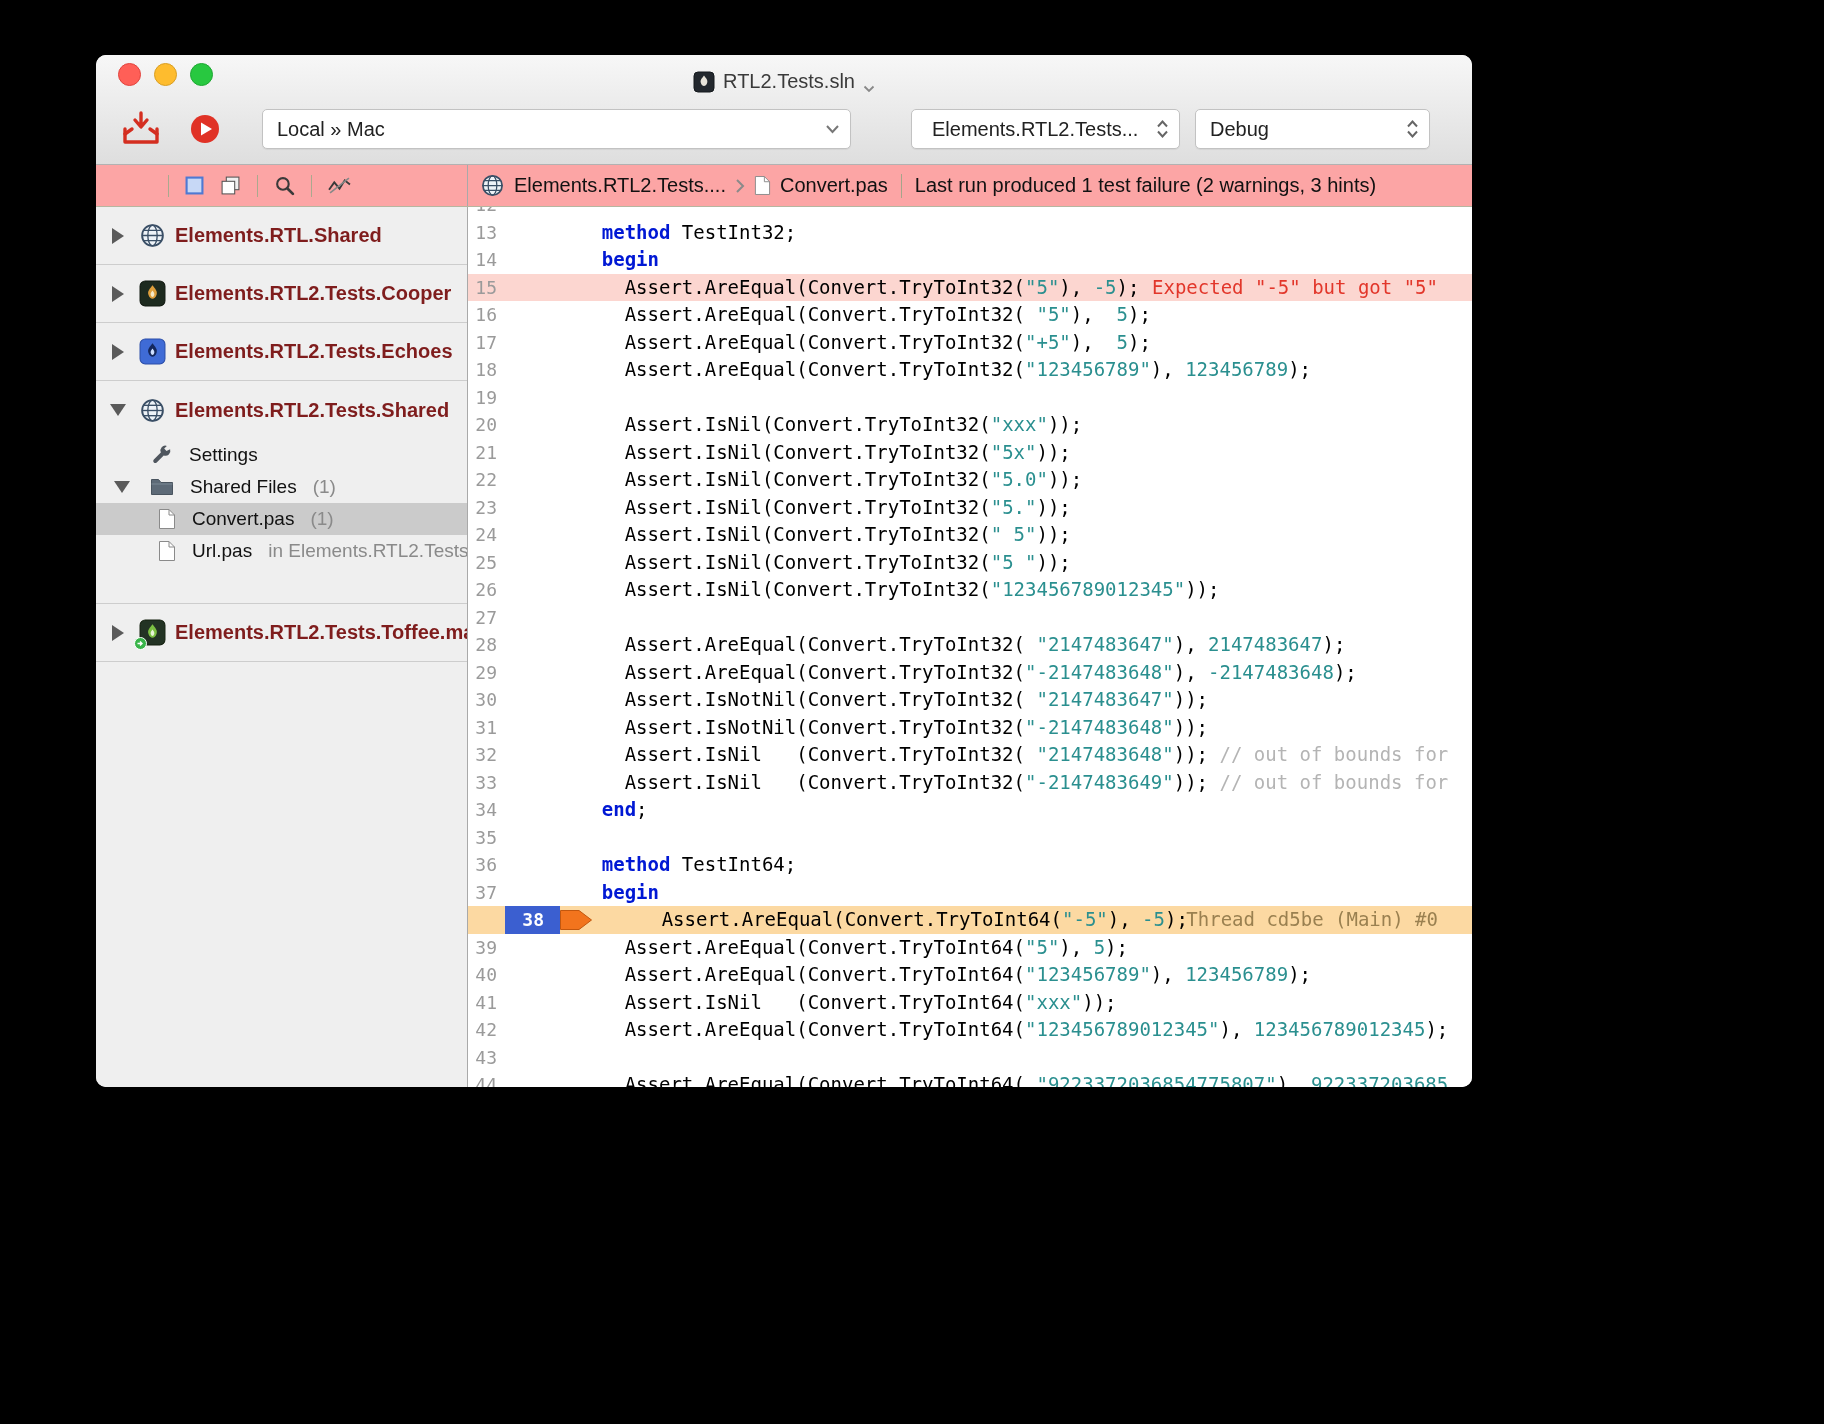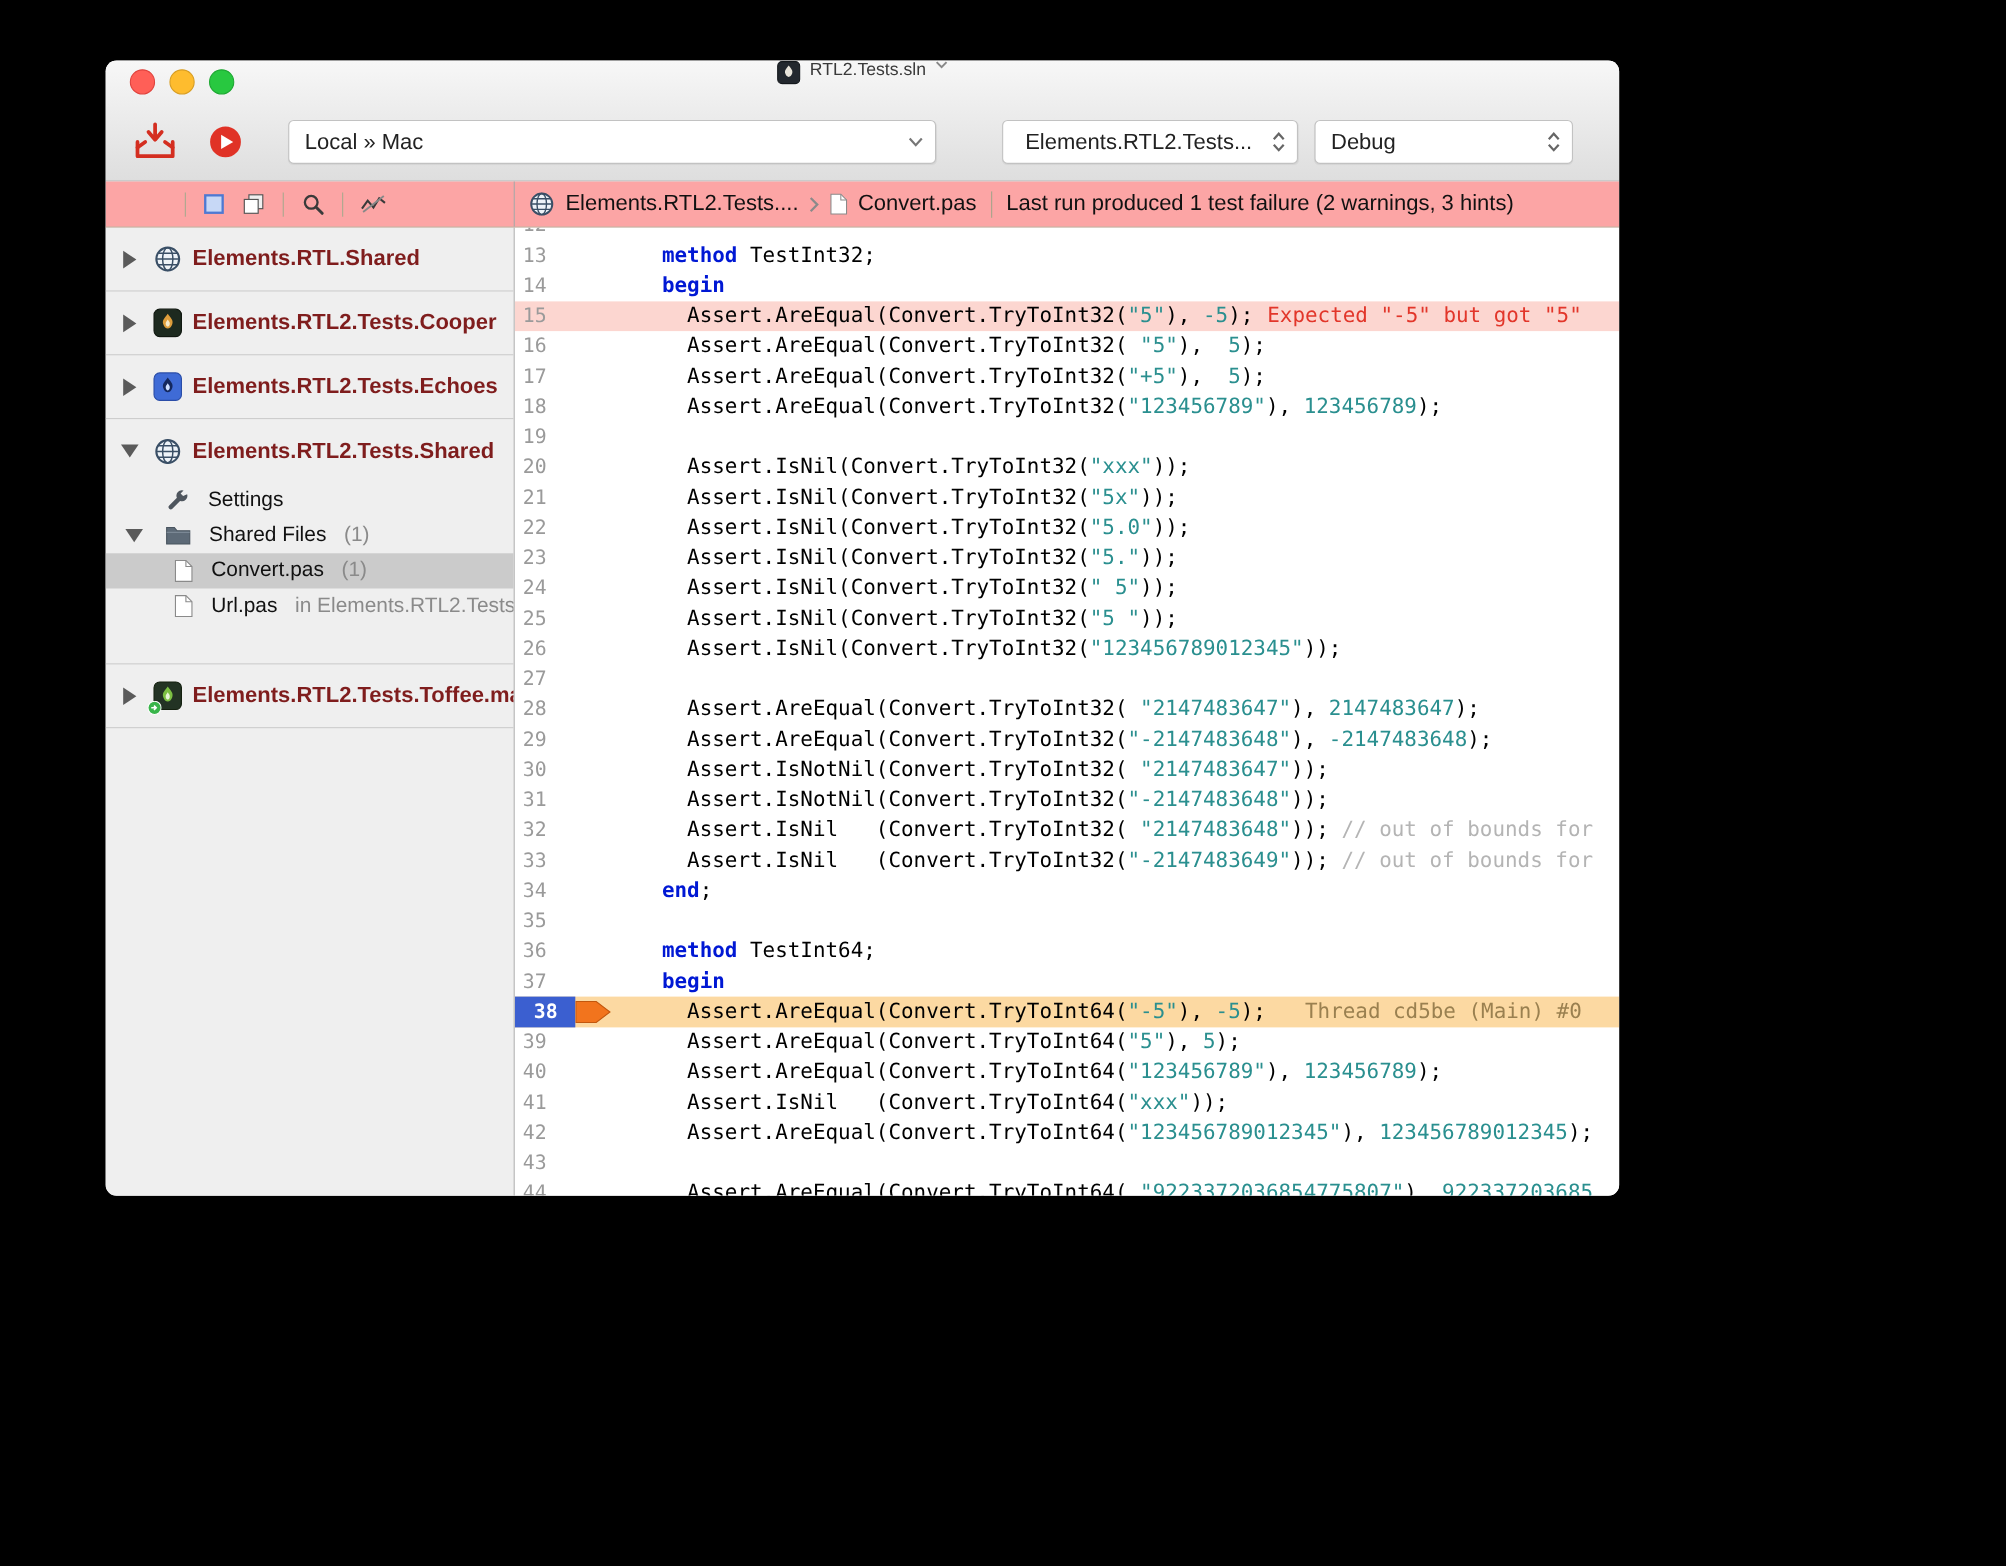--- a/index.html
+++ b/index.html
@@ -10,22 +10,22 @@
 
   
   .chrome { position:absolute; top:0; left:0; right:0; height:110px;
             background:linear-gradient(#f7f7f7,#dedede); border-bottom:1px solid #b2b2b2; }
   .titlebar { position:relative; height:38px; }
   .traffic { position:absolute; left:22px; top:8px; display:flex; gap:13px; }
   .tl { width:23px; height:23px; border-radius:50%; display:inline-block; }
   .tl-close { background:#ff5f57; border:1px solid #e0443e; }
   .tl-min   { background:#febc2e; border:1px solid #d89e24; }
   .tl-zoom  { background:#28c840; border:1px solid #1ea832; }
-  .title-center { position:absolute; inset:0; display:flex; align-items:flex-start; justify-content:center;
-                  gap:8px; color:#3a3a3a; font-size:16px; }
+  .title-center { position:absolute; inset:0; display:flex; align-items:flex-end; justify-content:center;
+                  gap:8px; color:#3a3a3a; font-size:20px; }
   .toolbar { position:absolute; top:38px; left:0; right:0; height:72px; }
   .tb-btn { position:absolute; top:50%; transform:translateY(-50%); display:flex; cursor:default; }
   .dropdown { position:absolute; top:50%; transform:translateY(-50%); height:40px; background:#fff;
               border:1px solid #c2c2c2; border-radius:5px; display:flex; align-items:center;
               font-size:20px; color:#222; padding:0 10px 0 14px; box-shadow:0 1px 1px rgba(0,0,0,.06); }
   .dd-chev { margin-left:auto; display:flex; padding-left:8px; }
 
   
   .strip { position:absolute; top:110px; left:0; right:0; height:42px; background:#fca5a5;
            border-bottom:1px solid #b6b6a0; display:flex; }
@@ -61,21 +61,21 @@
 
   
   .row { position:relative; height:27.5px; line-height:27.5px; display:flex; white-space:pre;
          font-family:"DejaVu Sans Mono",monospace; font-size:19px; }
   .row:first-child { margin-top:-16px; }
   .gut { width:55px; flex:0 0 55px; text-align:right; padding-right:26px; color:#9a9a9a; font-size:18px; }
   .gut-cur { background:#3b5fd0; color:#fff; font-weight:bold; padding-right:16px; }
   .bz { width:33px; flex:0 0 33px; display:flex; align-items:center; }
   .codetext { flex:0 0 auto; }
   .hl-err { background:#fcd6d0; }
-  .hl-cur { background:#fcd9a2; }
+  .hl-cur { background:#fcd9a2;padding-left:37px; }
   .ann { position:absolute; right:34px; top:0; }
   .ann-err { color:#e2362a; }
   .ann-cur { color:#9a8050; }
   .t-p { color:#000; }
   .t-k { color:#0018d4; font-weight:bold; }
   .t-s { color:#2a8f8f; }
   .t-d { color:#2a8f8f; }
   .t-c { color:#b4b4b4; }
 </style>
 </head>

